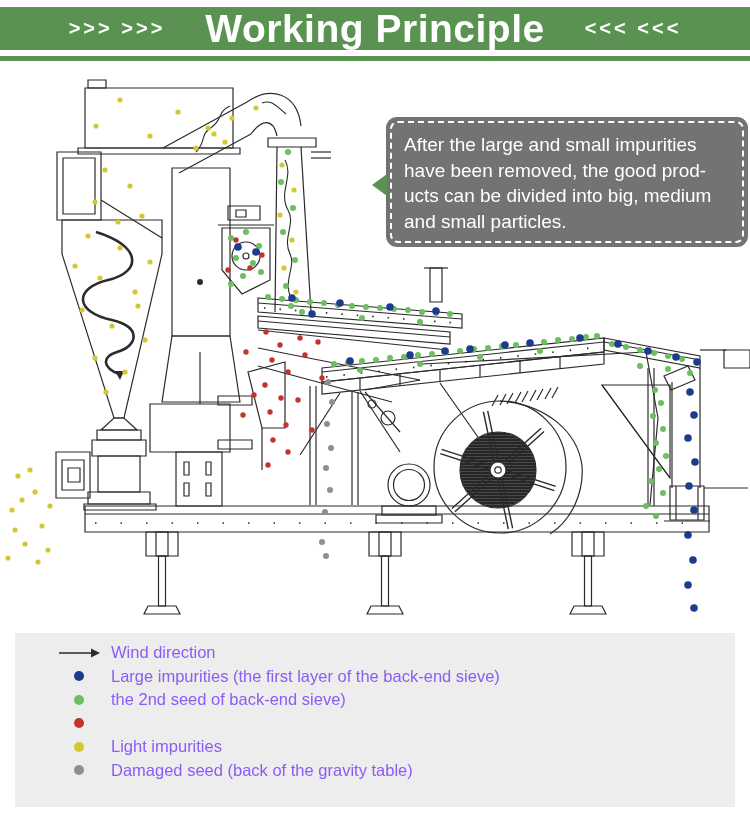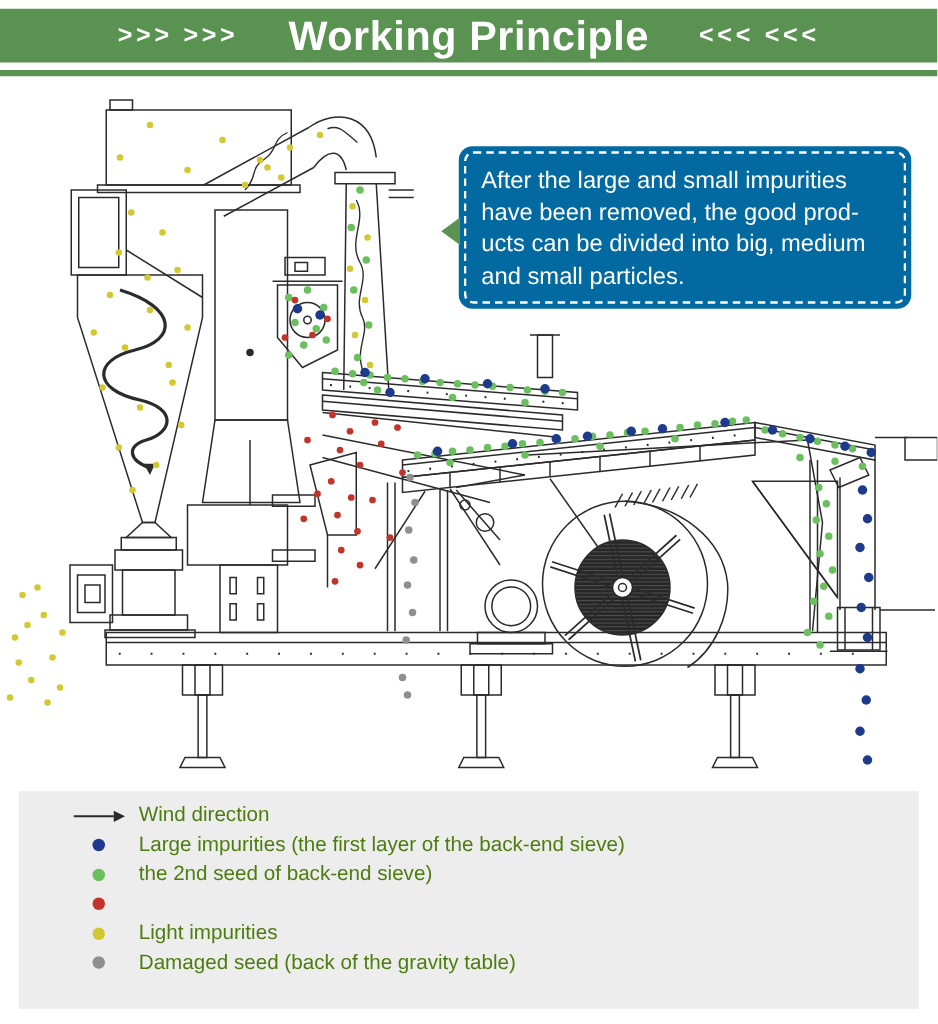--- a/index.html
+++ b/index.html
@@ -6,49 +6,49 @@
   body{
     width:750px;height:819px;position:relative;overflow:hidden;
     background:#ffffff;font-family:"Liberation Sans", sans-serif;
   }
   
   .banner{
     position:absolute;left:0;top:7px;width:750px;height:43px;
     background:#5a9252;display:flex;align-items:center;justify-content:center;gap:40px;
   }
   .banner .chev{color:#fff;font-weight:bold;font-size:20px;letter-spacing:3px;white-space:pre;}
-  .banner .title{color:#fff;font-weight:bold;font-size:33px;letter-spacing:.5px;}
+  .banner .title{color:#fff;font-weight:bold;font-size:39px;letter-spacing:.5px;}
   .banner-underline{position:absolute;left:0;top:56px;width:750px;height:5px;background:#5a9252;}
   
   #machine{position:absolute;left:0;top:0;width:750px;height:819px;z-index:1;}
   #machine *{vector-effect:non-scaling-stroke;}
   .ln{stroke:#2b2b2b;stroke-width:1.2;fill:none;}
   .wavy{stroke:#2b2b2b;stroke-width:1.1;fill:none;}
   
   .callout{
-    position:absolute;left:367px;top:117px;width:362px;height:130px;
-    background:#0369a1;border-radius:11px;z-index:3;box-sizing:border-box;
+    position:absolute;left:386px;top:117px;width:362px;height:130px;
+    background:#737373;border-radius:11px;z-index:3;box-sizing:border-box;
   }
   .callout-inner{
     position:absolute;left:4px;top:4px;right:4px;bottom:4px;
     border:2px dashed #ffffff;border-radius:8px;
     padding:9px 12px;box-sizing:border-box;
     color:#ffffff;font-size:19px;line-height:25.5px;
   }
   .callout-tail{
     position:absolute;left:-14px;top:57px;width:0;height:0;
     border-top:11px solid transparent;border-bottom:11px solid transparent;
     border-right:15px solid #5a9252;
   }
   
   .legend{
     position:absolute;left:15px;top:633px;width:720px;height:174px;
     background:#ededed;z-index:2;box-sizing:border-box;padding-top:8px;
   }
-  .legend-row{display:flex;align-items:flex-end;color:#4d7c0f;font-size:16.5px;line-height:23.5px;}
+  .legend-row{display:flex;align-items:flex-end;color:#8b5cf6;font-size:16.5px;line-height:23.5px;}
   .legend-marker{flex:none;width:52px;margin-left:38px;height:23.5px;display:flex;align-items:center;justify-content:center;}
   .legend-dot{width:10px;height:10px;border-radius:50%;background:#888;}
   .legend-text{flex:1;padding-left:6px;}
 </style>
 </head>
 <body>
 
 <div class="banner">
   <span class="chev">&gt;&gt;&gt; &gt;&gt;&gt;</span>
   <span class="title">Working Principle</span>

